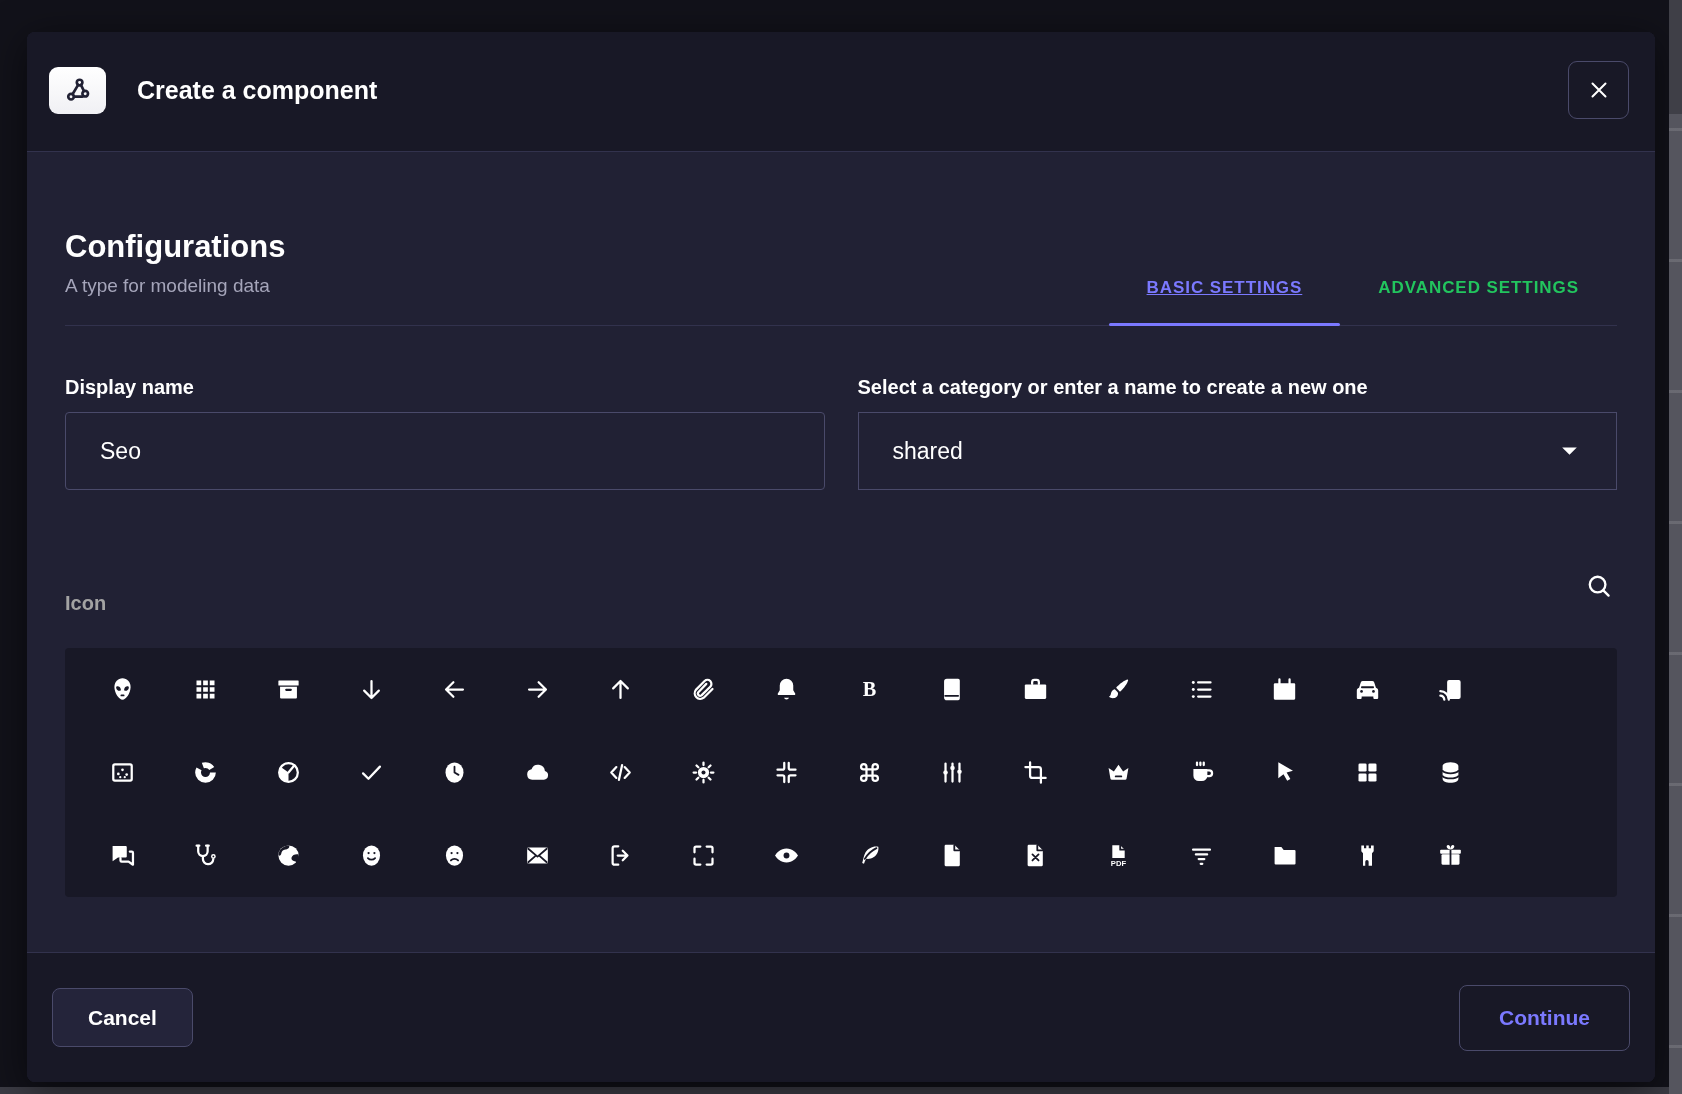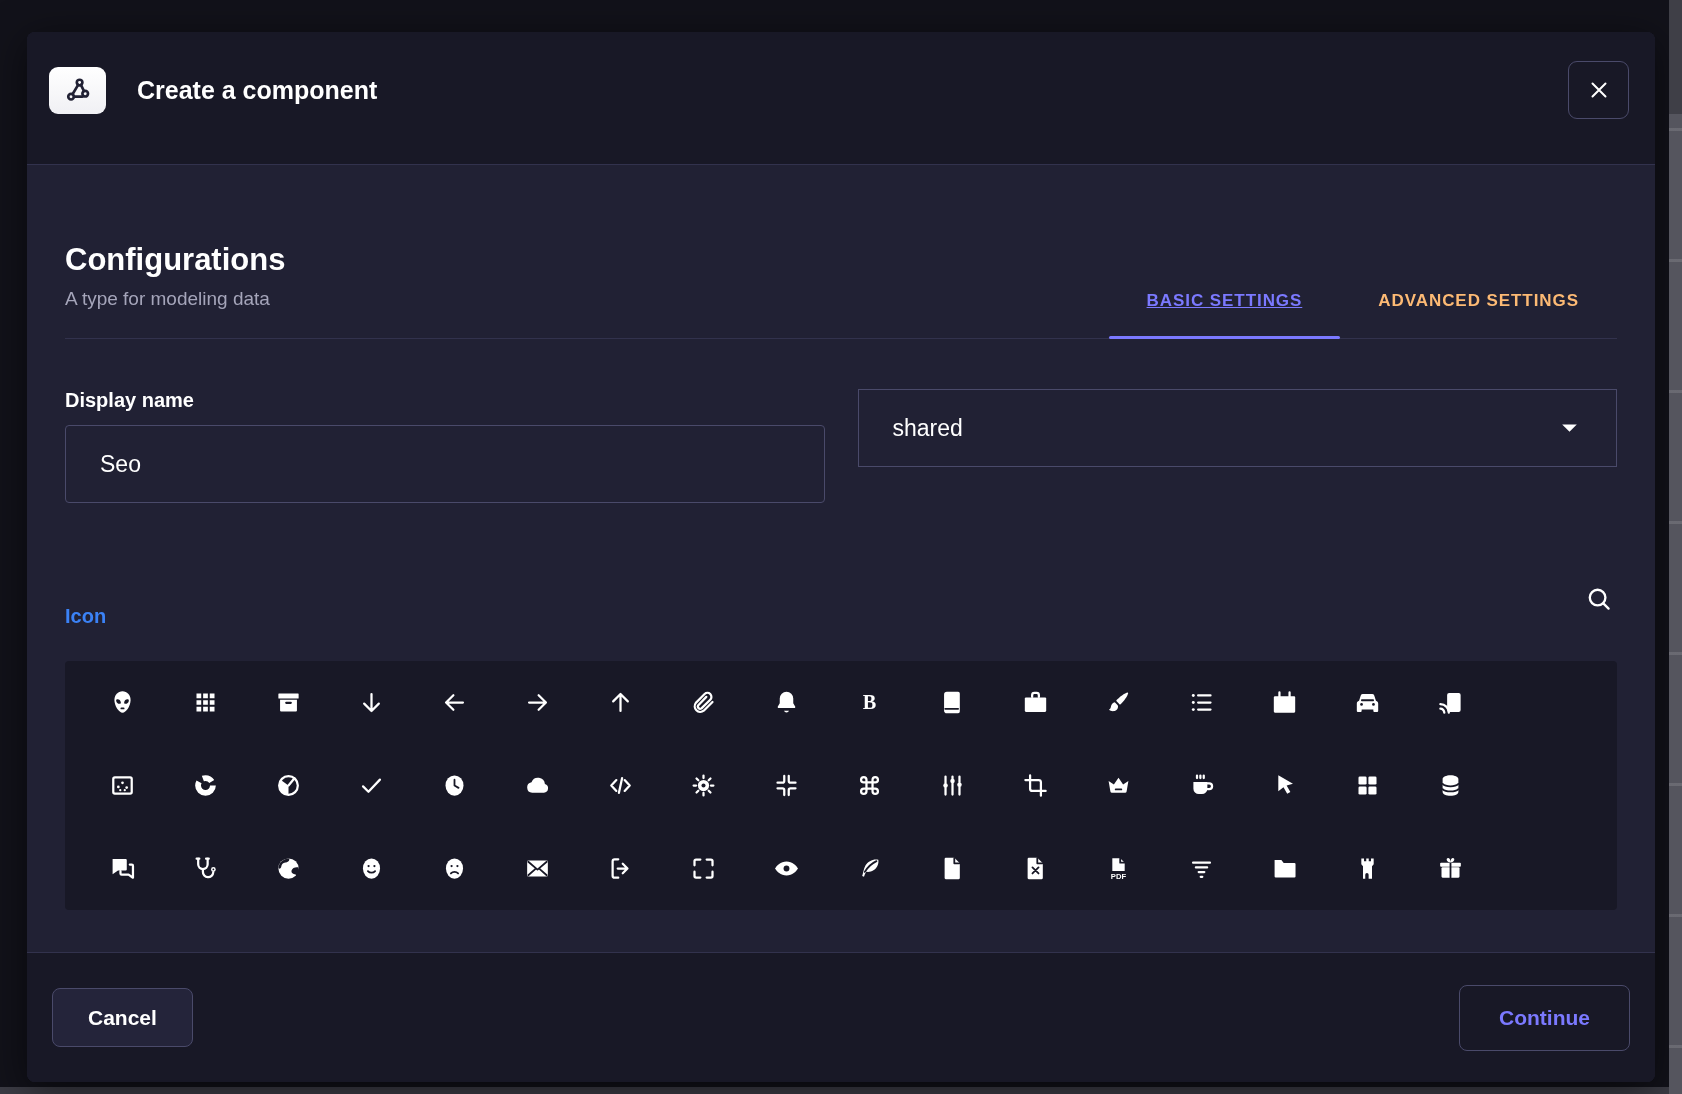--- a/index.html
+++ b/index.html
@@ -16,58 +16,58 @@
   .page-scrollbar .sb-top{position:absolute;top:0;left:0;width:100%;height:114px;background:#3f3f47;}
 
   
   .modal{
     position:absolute;left:27px;top:32px;width:1628px;height:1050px;
     background:#212134;border-radius:8px;display:flex;flex-direction:column;
     box-shadow:0 8px 40px rgba(0,0,0,.55);z-index:2;
   }
   .modal-header{
     height:116px;min-height:116px;background:#181826;border-bottom:1px solid #32324d;
-    border-radius:8px 8px 0 0;display:flex;align-items:center;padding:0 26px 16px 22px;
+    border-radius:8px 8px 0 0;display:flex;align-items:center;padding:0 26px 3px 22px;
   }
   .hicon{
     width:57px;height:47px;border-radius:9px;background:linear-gradient(180deg,#ffffff,#f0f0f4);
     color:#212134;display:flex;align-items:center;justify-content:center;
   }
   .modal-title{margin-left:31px;font-size:25px;font-weight:700;color:#ffffff;}
   .close-btn{
     margin-left:auto;width:61px;height:58px;border:1px solid #4a4a6a;border-radius:9px;
     background:transparent;color:#ffffff;display:flex;align-items:center;justify-content:center;cursor:pointer;
   }
 
   .modal-body{flex:1;padding:0 38px;background:#212134;}
 
   .section-head{display:flex;justify-content:space-between;align-items:flex-end;border-bottom:1px solid #32324d;margin-top:76px;}
   .titles{padding-bottom:28px;}
   .cfg-title{font-size:31px;font-weight:700;color:#ffffff;line-height:38px;}
   .cfg-sub{font-size:19px;color:#a5a5ba;margin-top:9px;}
   .tabs{display:flex;}
-  .tab{padding:0 38px 27px;position:relative;font-size:17px;font-weight:600;letter-spacing:.055em;color:#fdba74;cursor:pointer;white-space:nowrap;}
+  .tab{padding:0 38px 27px;position:relative;font-size:17px;font-weight:600;letter-spacing:.055em;color:#22c55e;cursor:pointer;white-space:nowrap;}
   .tab.active{color:#7b79ff;text-decoration:underline;}
   .tab.active::after{content:"";position:absolute;left:0;right:0;bottom:-1px;height:3px;background:#7b79ff;border-radius:2px;}
 
   .fields{display:flex;gap:33px;margin-top:50px;}
   .field{flex:1;min-width:0;}
   .field-label{font-size:20px;font-weight:600;color:#ffffff;margin-bottom:13px;}
   .text-input{
     box-sizing:border-box;width:100%;height:78px;background:#212134;border:1px solid #4a4a6a;border-radius:4px;
     color:#ffffff;font-size:23px;padding:0 34px;outline:none;font-family:Liberation Sans, sans-serif;
   }
   .select{
     box-sizing:border-box;width:100%;height:78px;background:#212134;border:1px solid #4a4a6a;border-radius:0;
     color:#ffffff;font-size:23px;padding:0 70px 0 34px;display:flex;align-items:center;position:relative;cursor:pointer;
   }
   .select .caret{position:absolute;right:34px;top:50%;transform:translateY(-50%);display:flex;color:#ffffff;}
 
   .icon-row{display:flex;justify-content:space-between;align-items:center;margin-top:66px;}
-  .icon-label{font-size:20px;font-weight:600;color:#3b82f6;margin-top:36px;}
+  .icon-label{font-size:20px;font-weight:600;color:#a3a3a3;margin-top:36px;}
   .search-btn{background:none;border:none;color:#ffffff;cursor:pointer;display:flex;padding:4px;}
 
   .icon-grid{
     margin-top:33px;background:#181826;border-radius:4px;height:249px;
     display:grid;grid-template-columns:repeat(17,83px);grid-auto-rows:83px;
     justify-content:flex-start;align-content:start;padding-left:16px;overflow:hidden;
   }
   .icell{display:flex;align-items:center;justify-content:center;background:none;border:none;color:#ffffff;cursor:pointer;padding:0;}
 
   .modal-footer{
@@ -123,20 +123,21 @@
         <div class="tab"><span>ADVANCED SETTINGS</span></div>
       </div>
     </div>
 
     <div class="fields">
       <div class="field">
         <div class="field-label">Display name</div>
         <input class="text-input" type="text" value="Seo" style="">
       </div>
       <div class="field">
+        <div class="field-label">Select a category or enter a name to create a new one</div>
         <div class="select">
           <span>shared</span>
           <span class="caret">
               <svg viewBox="0 0 24 24" width="25" height="25" fill="currentColor" aria-hidden="true">
                 <path d="M5 8.6h14L12 15.6z"></path>
               </svg>
             </span>
         </div>
       </div>
     </div>

